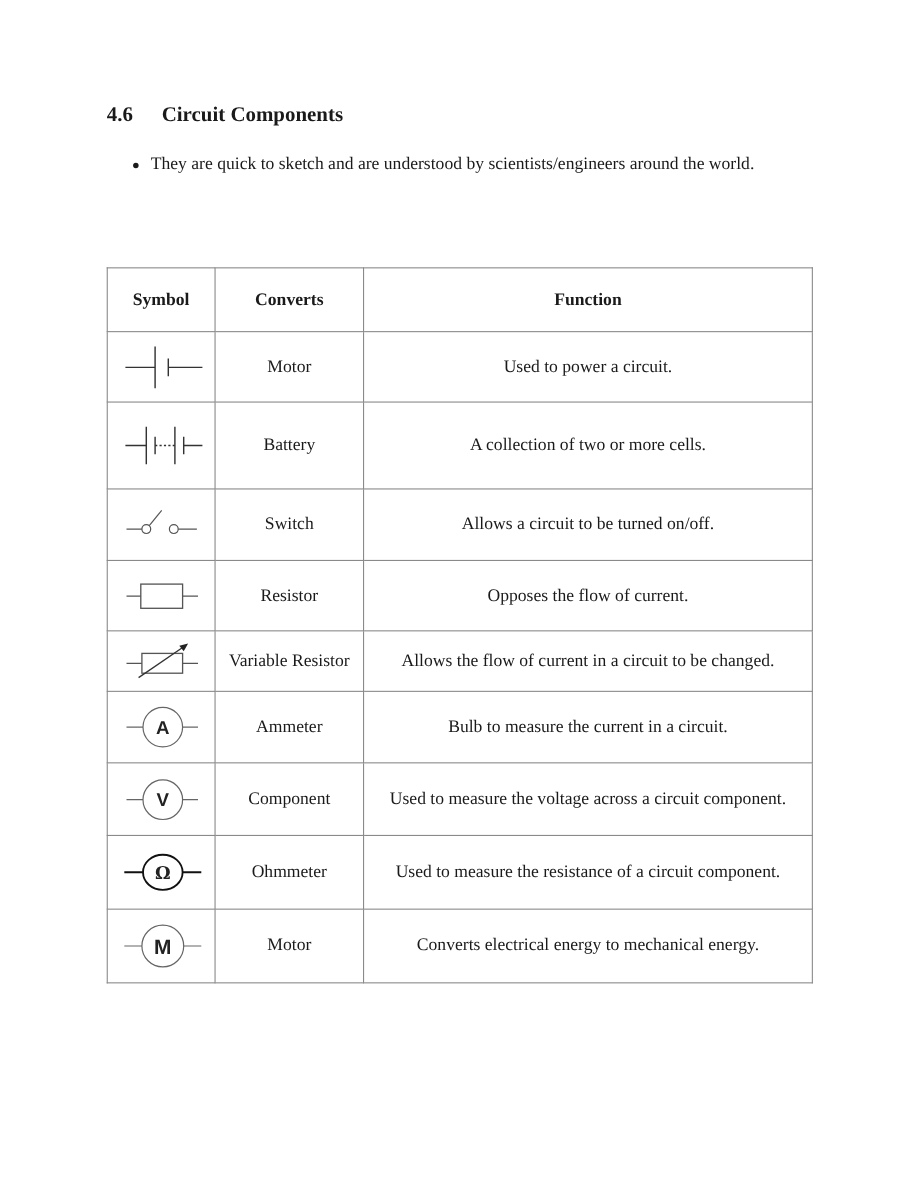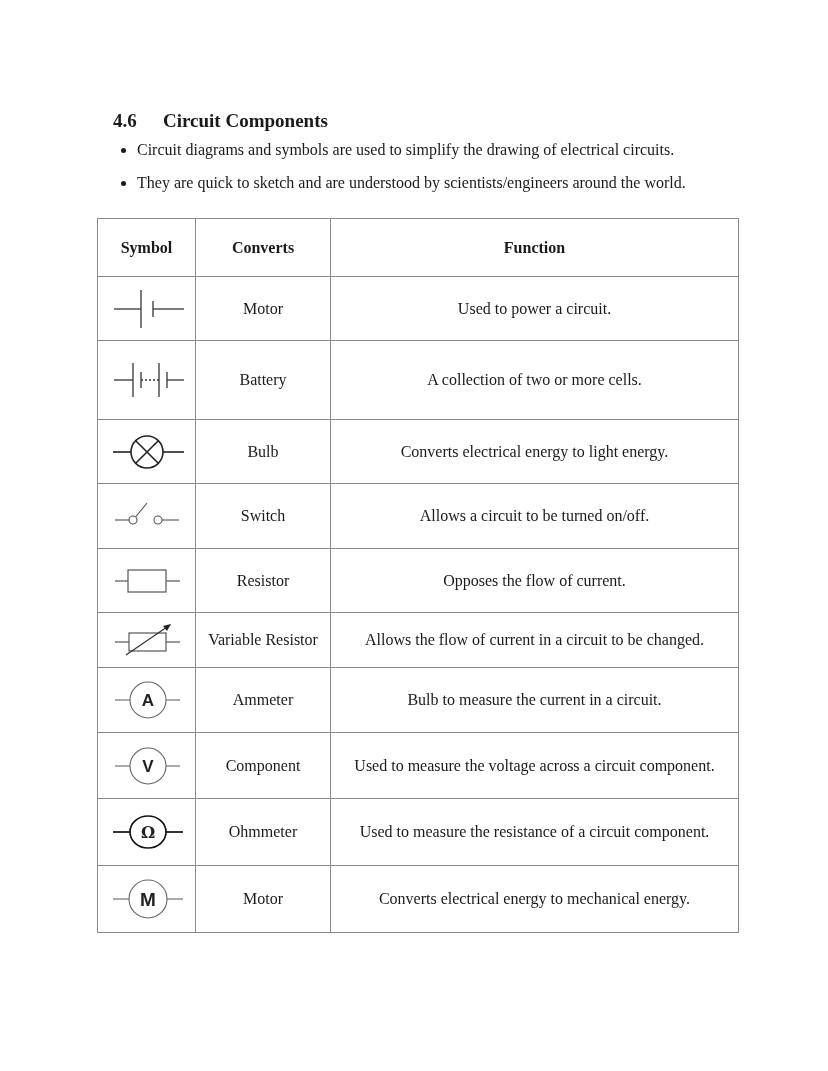--- a/index.html
+++ b/index.html
@@ -1,44 +1,43 @@
 <!DOCTYPE html>
 <html><head>
 <meta charset="utf-8">
 <style>
   html, body { margin: 0; padding: 0; background: #ffffff; }
   body { width: 828px; height: 1071px; position: relative; overflow: hidden;
          font-family: "DejaVu Serif", "Liberation Serif", serif; color: #1a1a1a; }
   .page { position: absolute; left: 0; top: 0; width: 828px; height: 1071px; }
-  .section-heading { position: absolute; left: 97px; top: 94px; margin: 16px;
+  .section-heading { position: absolute; left: 97px; top: 94px; margin: 0;
          font-size: 19px; font-weight: bold; font-family: "Liberation Serif", serif; white-space: nowrap; }
   .section-heading .num { display: inline-block; width: 50px; }
   .bullets { position: absolute; left: 118px; top: 138px; margin: 0; padding: 0; list-style: none;
          font-family: "Liberation Serif", serif; font-size: 16px; }
   .bullets li { position: relative; padding-left: 19px; height: 33px; line-height: 24px; white-space: nowrap; }
   .bullets li .dot { position: absolute; left: 3px; top: 10px; width: 5px; height: 5px; border-radius: 50%; background: #1a1a1a; }
 
-  table.components { position: absolute; left: 97px; top: 218px; border-collapse: collapse;
+  table.components { position: absolute; left: 97px; top: 243px; border-collapse: collapse;
          font-family: "Liberation Serif", serif; font-size: 16px; }
   table.components td, table.components th { border: 1.2px solid #8a8a8a; text-align: center; vertical-align: middle; padding: 0; }
   table.components th { font-weight: bold; height: 57px; }
   col.c1 { width: 98px; } col.c2 { width: 135px; } col.c3 { width: 408px; }
   .sym svg { display: block; margin: 0 auto; }
   .func { white-space: nowrap; }
 </style>
 </head>
 <body>
 
 <div class="page">
   <h2 class="section-heading">
     <span class="num">4.6</span><span>Circuit Components</span>
   </h2>
 
   <ul class="bullets">
-    <li><span class="dot"></span><span>Circuit diagrams and symbols are used to simplify the drawing of electrical circuits.</span></li>
     <li><span class="dot"></span><span>They are quick to sketch and are understood by scientists/engineers around the world.</span></li>
   </ul>
 
   <table class="components">
     <colgroup>
         <col class="c1">
         <col class="c2">
         <col class="c3">
       </colgroup>
     <thead>
@@ -76,35 +75,20 @@
               <line x1="52" y1="5" x2="52" y2="39"></line>
               <line x1="60" y1="14" x2="60" y2="30"></line>
                 <line x1="60" y1="22" x2="77" y2="22"></line>
             </g>
           </svg>
         </td>
         <td>Battery</td>
         <td class="func">A collection of two or more cells.</td>
       </tr>
 
-      <tr style="height:64px">
-        <td class="sym">
-          <svg width="80" height="44" viewBox="0 0 80 44">
-            <g stroke="#222" stroke-width="1.6" fill="none">
-              <line x1="6" y1="22" x2="24" y2="22"></line>
-              <circle cx="40" cy="22" r="16"></circle>
-              <line x1="28.7" y1="10.7" x2="51.3" y2="33.3"></line>
-                <line x1="51.3" y1="10.7" x2="28.7" y2="33.3"></line>
-              <line x1="56" y1="22" x2="77" y2="22"></line>
-            </g>
-          </svg>
-        </td>
-        <td>Bulb</td>
-        <td class="func">Converts electrical energy to light energy.</td>
-      </tr>
 
       <tr style="height:65px">
         <td class="sym">
           <svg width="80" height="44" viewBox="0 0 80 44">
             <g stroke="#555" stroke-width="1.1" fill="none">
               <line x1="8" y1="26" x2="22" y2="26"></line>
               <circle cx="26" cy="26" r="4"></circle>
               <line x1="28.5" y1="23" x2="40" y2="9"></line>
               <circle cx="51" cy="26" r="4"></circle>
               <line x1="55" y1="26" x2="72" y2="26"></line>

